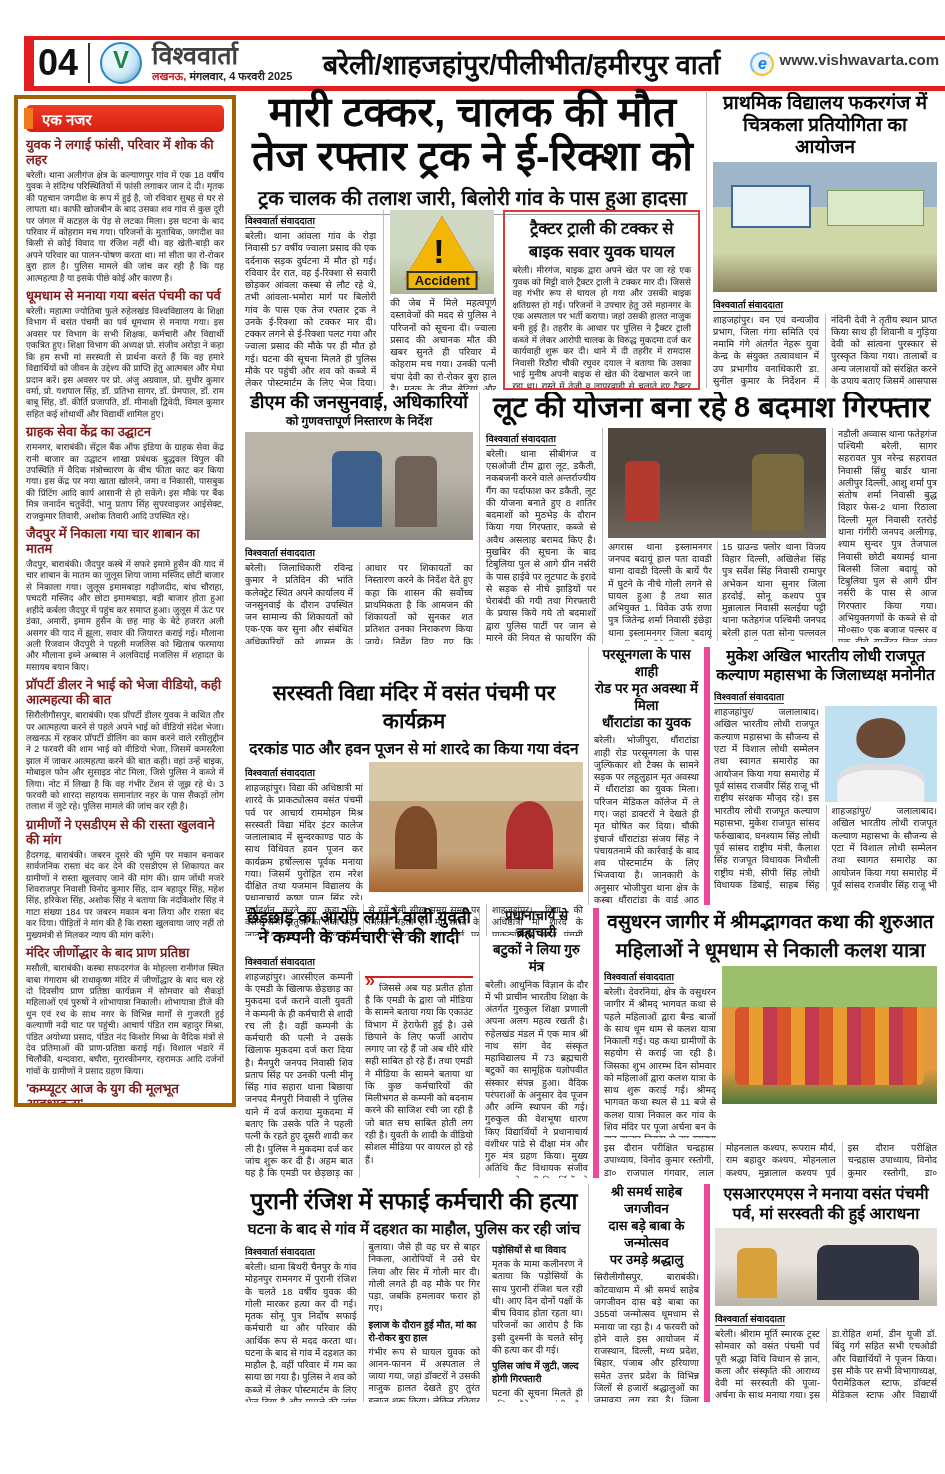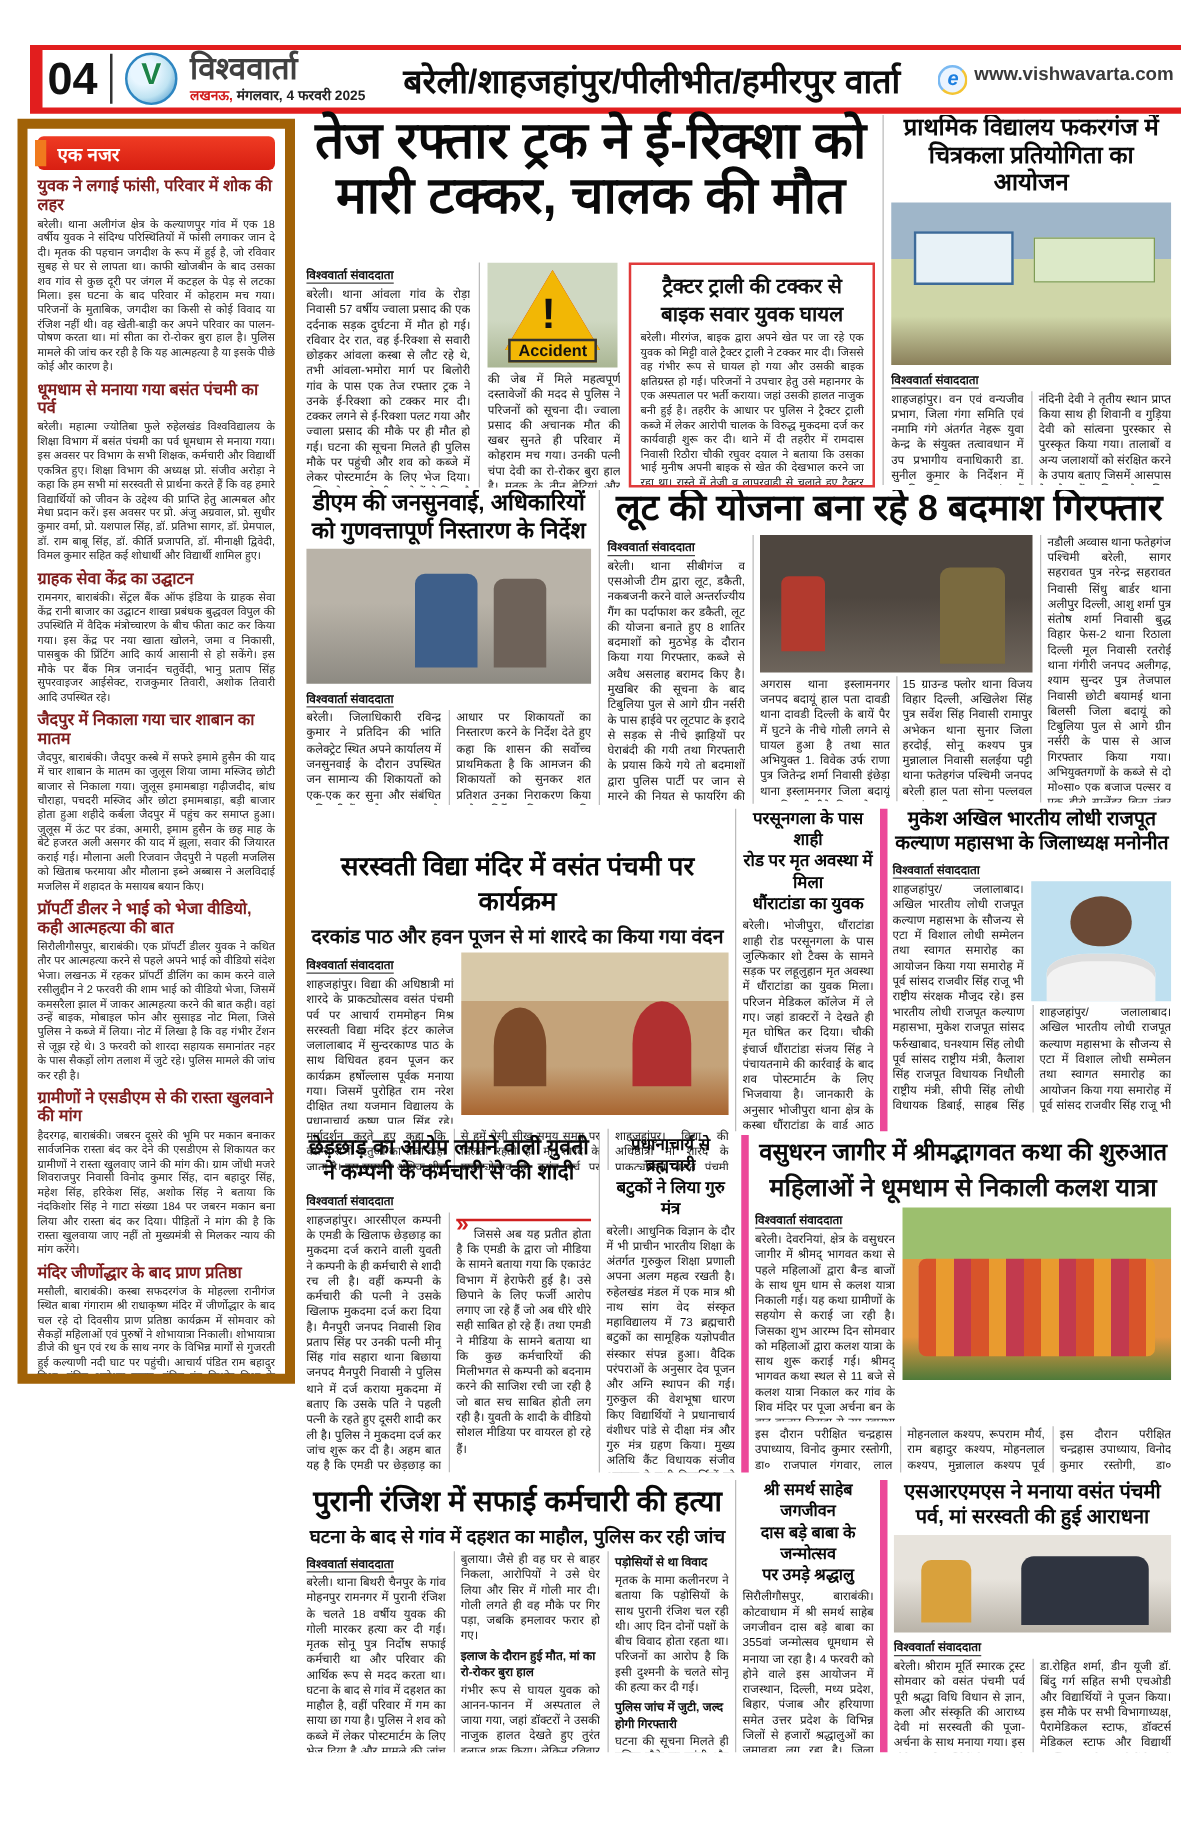--- a/index.html
+++ b/index.html
@@ -13,21 +13,21 @@
   .mast-div{width:2px;height:40px;background:#333;}
   .brand{font-size:25px;font-weight:bold;color:#404040;line-height:1;}
   .edline{font-size:11px;font-weight:bold;color:#222;}
   .edcity{color:#d01818;}
   .region-head{font-size:27px;font-weight:bold;color:#0d0d0d;white-space:nowrap;}
   .site{font-size:15px;font-weight:bold;color:#3a3a3a;}
   .ie-icon{display:inline-block;width:20px;height:20px;border-radius:50%;background:#eaf4ff;color:#1b7fe0;font-weight:bold;font-style:italic;text-align:center;line-height:20px;font-size:16px;border:2px solid #f4c432;border-top-color:#79b9f2;border-left-color:#79b9f2;margin-right:5px;vertical-align:-4px;}
   .logo-badge{width:38px;height:38px;border-radius:50%;background:radial-gradient(circle at 35% 35%,#e8f6ff 0 30%,#bfe3f2 60%,#2e86c1 100%);border:2px solid #2e86c1;position:relative;}
   .logo-badge:before{content:"V";position:absolute;left:0;top:2px;width:100%;text-align:center;font-size:24px;font-weight:bold;color:#1d8348;text-shadow:0 0 2px #fff;}
   
-  #eknajar{top:95px;left:14px;width:222px;height:1012px;border:8px solid #a16207;background:#fff;overflow:hidden;padding:6px 8px;box-sizing:border-box;}
+  #eknajar{top:95px;left:14px;width:222px;height:1012px;border:4px solid #a16207;background:#fff;overflow:hidden;padding:6px 8px;box-sizing:border-box;}
   .en-head{position:relative;height:27px;border-radius:5px;background:linear-gradient(180deg,#ef3b23,#d81f12);margin-bottom:6px;}
   .en-head .tab{position:absolute;left:-2px;top:3px;width:9px;height:21px;background:#f07a1e;}
   .en-head span{position:absolute;left:16px;top:4px;color:#fff;font-weight:bold;font-size:15px;}
   .en-item h3{margin:5px 0 2px 0;font-size:13px;line-height:1.15;color:#7f1d1d;}
   .en-item p{margin:0 0 4px 0;font-size:8.8px;line-height:1.3;text-align:justify;color:#1c1c1c;}
   
   .hl{font-weight:bold;color:#0a0a0a;text-align:center;margin:0;}
   .sub{font-weight:bold;color:#111;text-align:center;margin:0;}
   .byline{display:inline-block;font-size:9.5px;font-weight:bold;border-bottom:1px solid #444;margin:3px 0 2px 0;}
   .body-txt{font-size:9.3px;line-height:1.32;text-align:justify;color:#161616;}
@@ -133,22 +133,23 @@
         <h3>मंदिर जीर्णोद्धार के बाद प्राण प्रतिष्ठा</h3>
         <p>मसौली, बाराबंकी। कस्बा सफदरगंज के मोहल्ला रानीगंज स्थित बाबा गंगाराम श्री राधाकृष्ण मंदिर में जीर्णोद्धार के बाद चल रहे दो दिवसीय प्राण प्रतिष्ठा कार्यक्रम में सोमवार को सैकड़ों महिलाओं एवं पुरुषों ने शोभायात्रा निकाली। शोभायात्रा डीजे की धुन एवं रथ के साथ नगर के विभिन्न मार्गों से गुजरती हुई कल्याणी नदी घाट पर पहुंची। आचार्य पंडित राम बहादुर मिश्रा, पंडित अयोध्या प्रसाद, पंडित नंद किशोर मिश्रा के वैदिक मंत्रों से देव प्रतिमाओं की प्राण-प्रतिष्ठा कराई गई। विशाल भंडारे में चिलौकी, थन्दवारा, बघौरा, मुरारकीनगर, रहरामऊ आदि दर्जनों गांवों के ग्रामीणों ने प्रसाद ग्रहण किया।</p>
       </div>
     <div class="en-item">
         <h3>'कम्प्यूटर आज के युग की मूलभूत आवश्यकता'</h3>
       </div>
 
   </div>
 
   <div class="abs" style="left:245px;top:90px;width:455px;">
+    <h1 class="hl" style="font-size:41px;line-height:1.08;">मारी टक्कर, चालक की मौत</h1>
     <h1 class="hl" style="font-size:41px;line-height:1.08;">तेज रफ्तार ट्रक ने ई-रिक्शा को</h1>
-    <h1 class="hl" style="font-size:41px;line-height:1.08;">मारी टक्कर, चालक की मौत</h1>
+    <h2 class="sub" style="font-size:20px;margin-top:5px;border-bottom:1px solid #999;padding-bottom:3px;">ट्रक चालक की तलाश जारी, बिलोरी गांव के पास हुआ हादसा</h2>
   </div>
   <div class="abs flexrow" style="left:245px;top:210px;width:455px;height:180px;">
     <div class="clip" style="width:136px;height:180px;">
       <span class="byline">विश्ववार्ता संवाददाता</span>
       <div class="body-txt">बरेली। थाना आंवला गांव के रोड़ा निवासी 57 वर्षीय ज्वाला प्रसाद की एक दर्दनाक सड़क दुर्घटना में मौत हो गई। रविवार देर रात, वह ई-रिक्शा से सवारी छोड़कर आंवला कस्बा से लौट रहे थे, तभी आंवला-भमोरा मार्ग पर बिलोरी गांव के पास एक तेज रफ्तार ट्रक ने उनके ई-रिक्शा को टक्कर मार दी। टक्कर लगने से ई-रिक्शा पलट गया और ज्वाला प्रसाद की मौके पर ही मौत हो गई। घटना की सूचना मिलते ही पुलिस मौके पर पहुंची और शव को कब्जे में लेकर पोस्टमार्टम के लिए भेज दिया। पुलिस ने ट्रक को भी कब्जे में ले लिया है और चालक की तलाश जारी है। मृतक</div>
     </div>
     <div class="clip vline-l" style="width:110px;height:180px;padding-left:6px;">
       <div class="photo ph-accident" style="width:104px;height:84px;margin-bottom:3px;">
         <span class="tri"></span>
         <span class="acc-label">Accident</span>
@@ -167,21 +168,21 @@
     <div class="photo ph-school" style="width:100%;height:130px;margin:4px 0 2px 0;"></div>
     <span class="byline">विश्ववार्ता संवाददाता</span>
     <div class="flexrow" style="gap:6px;">
       <div class="body-txt clip" style="width:50%;height:118px;">शाहजहांपुर। वन एवं वन्यजीव प्रभाग, जिला गंगा समिति एवं नमामि गंगे अंतर्गत नेहरू युवा केन्द्र के संयुक्त तत्वावधान में उप प्रभागीय वनाधिकारी डा. सुनील कुमार के निर्देशन में प्राथमिक विद्यालय फकरगंज में चित्रकला प्रतियोगिता का आयोजन किया गया। जिसमें विद्यालय के छात्र सहित ग्रामीण युवाओं ने प्रतिभाग किया। कार्यक्रम का शुभारंभ वन दरोगा शिवचरन यादव एवं प्रधानाचार्य नीरज कुमार वर्मा ने बच्चों का परिचय प्राप्त कर किया। प्रतियोगिता अंतर्गत अनिता देवी ने प्रथम स्थान, सुधा देवी ने द्वितीय व राज</div>
       <div class="body-txt clip vline-l" style="width:50%;height:118px;padding-left:5px;">नंदिनी देवी ने तृतीय स्थान प्राप्त किया साथ ही शिवानी व गुड़िया देवी को सांत्वना पुरस्कार से पुरस्कृत किया गया। तालाबों व अन्य जलाशयों को संरक्षित करने के उपाय बताए जिसमें आसपास के क्षेत्र में अधिक से अधिक वृक्षारोपण, स्वच्छता व प्रदूषण के प्रति जागरूक होकर अपने सामाजिक उत्तरदायित्व पूर्ण करने का आवाहन किया। समस्त विजेता युवाओं को वन दरोगा, जिला परियोजना अधिकारी डा. विनय कुमार सक्सेना व सहायक अध्यापक शैलेन्द्र कुमार सिंह द्वारा पुरस्कृत किया गया।</div>
     </div>
   </div>
 
   <div class="abs clip" style="left:245px;top:392px;width:228px;height:252px;">
     <h2 class="hl" style="font-size:18px;line-height:1.2;">डीएम की जनसुनवाई, अधिकारियों</h2>
-    <h2 class="hl" style="font-size:18px;line-height:1.2;">को गुणवत्तापूर्ण निस्तारण के निर्देश</h2>
+    <h2 class="hl" style="font-size:12px;line-height:1.2;">को गुणवत्तापूर्ण निस्तारण के निर्देश</h2>
     <div class="photo ph-office" style="width:100%;height:108px;margin:4px 0 2px 0;"></div>
     <span class="byline">विश्ववार्ता संवाददाता</span>
     <div class="flexrow" style="gap:6px;">
       <div class="body-txt clip" style="width:50%;height:92px;">बरेली। जिलाधिकारी रविन्द्र कुमार ने प्रतिदिन की भांति कलेक्ट्रेट स्थित अपने कार्यालय में जनसुनवाई के दौरान उपस्थित जन सामान्य की शिकायतों को एक-एक कर सुना और संबंधित अधिकारियों को शासन के मंशानुरूप, गुणवत्तापूर्ण निस्तारण करने के निर्देश दिए। जन समस्याओं को समस्त सम्बंधित अधिकारी प्राथमिकता के</div>
       <div class="body-txt clip vline-l" style="width:50%;height:92px;padding-left:5px;">आधार पर शिकायतों का निस्तारण करने के निर्देश देते हुए कहा कि शासन की सर्वोच्च प्राथमिकता है कि आमजन की शिकायतों को सुनकर शत प्रतिशत उनका निराकरण किया जाये। निर्देश दिए गए कि जनसुनवाई के दौरान आने वाली समस्याओं का गुणवत्तापूर्ण निस्तारण ससमय सुनिश्चित कराएं तथा शिकायतकर्ता शिकायत के निस्तारण से संतुष्ट होना चाहिए।</div>
     </div>
   </div>
 
   <div class="abs clip vline-l" style="left:479px;top:392px;width:458px;height:252px;padding-left:6px;box-sizing:border-box;">
     <h1 class="hl" style="font-size:29px;line-height:1.1;">लूट की योजना बना रहे 8 बदमाश गिरफ्तार</h1>

